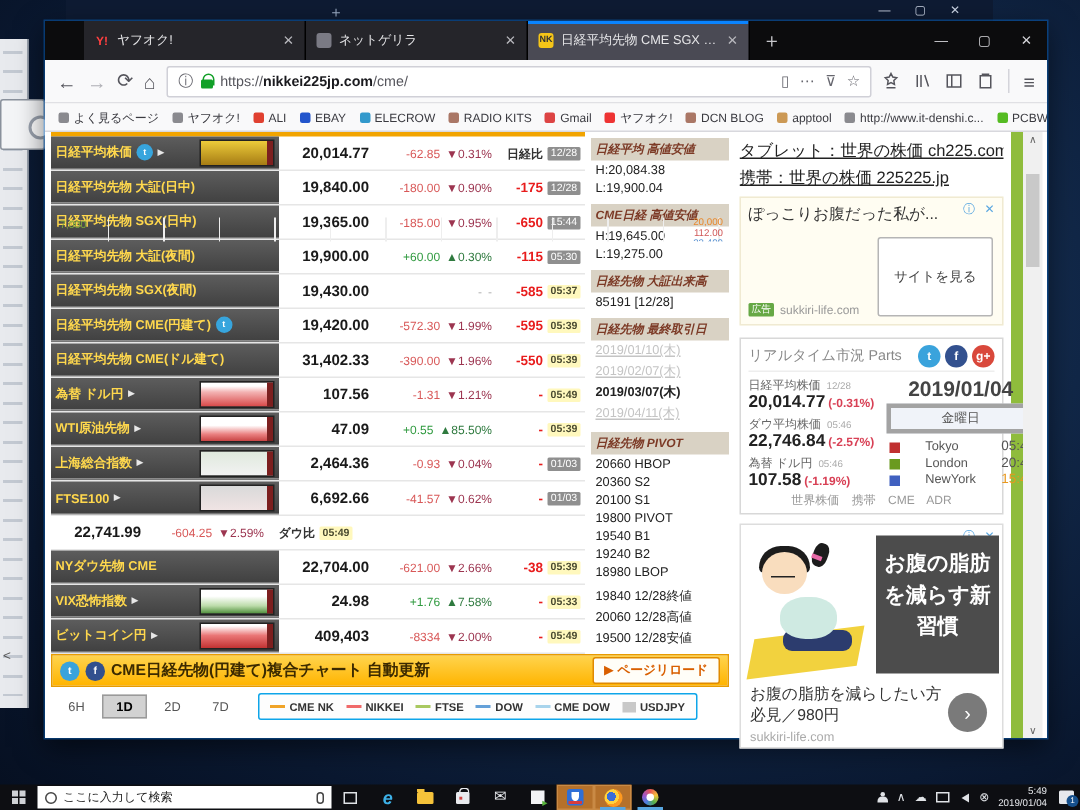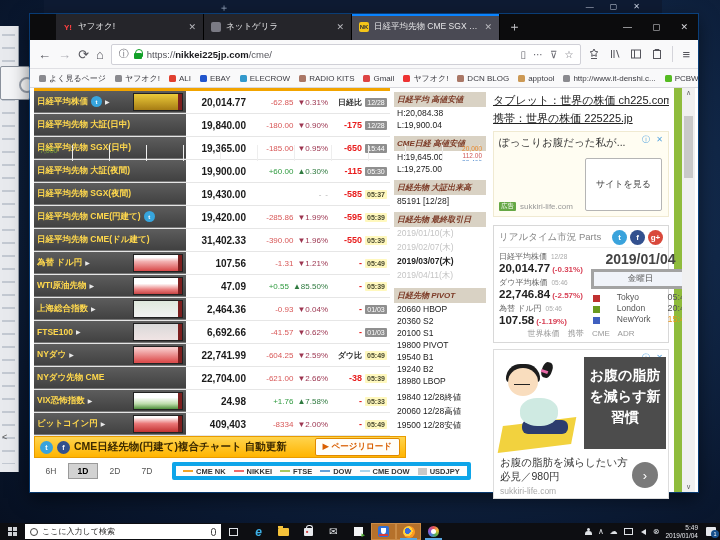--- a/index.html
+++ b/index.html
@@ -101,38 +101,38 @@
   .c-diff.lab { color:#333; font-size:8px; }
   .c-time { width:28px; display:flex; align-items:center; justify-content:center; }
   .badge { font-size:7px; padding:1px 2px; border-radius:1px; }
   .b-gray { background:#8f8f8f; color:#fff; }
   .b-yel  { background:#fff8bd; color:#4a4a30; font-weight:bold; }
 
   .info { position:absolute; left:360px; top:3px; width:92px; font-size:8.5px; color:#222; }
   .ihead { background:#d9d2c4; color:#7c3a26; font-weight:bold; font-size:8px; padding:2px 3px; margin-top:5px;font-style:italic; }
   .info > div:first-child { margin-top:1px; }
   .iline { padding:1px 3px; }
-  .iline.dim { color:#c4c4c4; }
+  .iline.dim { color:#c4c4c4;text-decoration:underline; }
   .iline.strong { font-weight:bold; }
   .iline.gap { margin-top:4px; }
 
-  .banner { width:372px; height:22px; margin-top:0; background:linear-gradient(180deg,#ffd44e,#ffb400);
+  .banner { width:452px; height:22px; margin-top:0; background:linear-gradient(180deg,#ffd44e,#ffb400);
     border:1px solid #e89c00; display:flex; align-items:center; gap:4px; padding:0 5px; }
   .banner .sc { width:13px; height:13px; border-radius:50%; color:#fff; font-size:7px; font-weight:bold;
     display:flex; align-items:center; justify-content:center; }
   .sc-tw { background:#3aa3dc; } .sc-fb { background:#32508e; }
   .banner .t { font-size:10.5px; font-weight:bold; color:#3c2a00; }
   .reload { margin-left:auto; background:#fffef8; border:1px solid #e08a00; color:#d95f00; font-size:8.5px;
     font-weight:bold; padding:2px 7px; border-radius:2px; }
 
   .controls { width:452px; padding:4px 2px 0 2px; display:flex; align-items:center; gap:4px; }
   .tf { width:30px; height:16px; font-size:8.5px; color:#555; background:#fff; border:1px solid #fff;
     display:flex; align-items:center; justify-content:center; }
   .tf.on { background:#d2d2d2; border:1px solid #9a9a9a; color:#000; font-weight:bold; }
-  .legend { margin-left:6px; display:flex; align-items:center; gap:8px; border:4px solid #0ea5e9; background:#fdfdfd;
+  .legend { margin-left:6px; display:flex; align-items:center; gap:8px; border:1px solid #0ea5e9; background:#fdfdfd;
     padding:2px 7px; height:18px; border-radius:2px; }
   .li { display:flex; align-items:center; gap:3px; font-size:7.5px; font-weight:bold; color:#333; white-space:nowrap;}
   .li .sw { width:10px; height:2px; }
   .li .swb { width:9px; height:7px; }
   .axis { position:absolute; left:2px; top:57px; width:448px; height:16px; overflow:hidden;
     background:repeating-linear-gradient(90deg, transparent 0 36px, #eee 36px 37px); }
   .ax-left { position:absolute; left:4px; top:2px; font-size:7px; color:#7aa83a; }
   .ax-right { position:absolute; right:2px; top:0; display:flex; flex-direction:column; align-items:flex-end; }
   .ax-right span { font-size:6.5px; line-height:7px; }
 
@@ -448,21 +448,21 @@
               <span class="badge b-yel">05:37</span>
             </div>
           </div>
           <div class="mrow">
             <div class="c-label">
               <span>日経平均先物 CME(円建て)</span>
               <span class="twc">t</span>
             </div>
             <div class="c-value">19,420.00</div>
             <div class="c-chg">
-              <span class="chg-dn">-285.86</span>
+              <span class="chg-dn">-572.30</span>
               <span class="pct-dn">▼1.99%</span>
             </div>
             <div class="c-diff">-595</div>
             <div class="c-time">
               <span class="badge b-yel">05:39</span>
             </div>
           </div>
           <div class="mrow">
             <div class="c-label">
               <span>日経平均先物 CME(ドル建て)</span>
@@ -535,25 +535,20 @@
             <div class="c-chg">
               <span class="chg-dn">-41.57</span>
               <span class="pct-dn">▼0.62%</span>
             </div>
             <div class="c-diff">-</div>
             <div class="c-time">
               <span class="badge b-gray">01/03</span>
             </div>
           </div>
           <div class="mrow">
-            <div class="c-label">
-              <span>NYダウ</span>
-              <span class="arr">▶</span>
-              <span class="spark sp-dow"></span>
-            </div>
             <div class="c-value">22,741.99</div>
             <div class="c-chg">
               <span class="chg-dn">-604.25</span>
               <span class="pct-dn">▼2.59%</span>
             </div>
             <div class="c-diff lab">ダウ比</div>
             <div class="c-time">
               <span class="badge b-yel">05:49</span>
             </div>
           </div>

